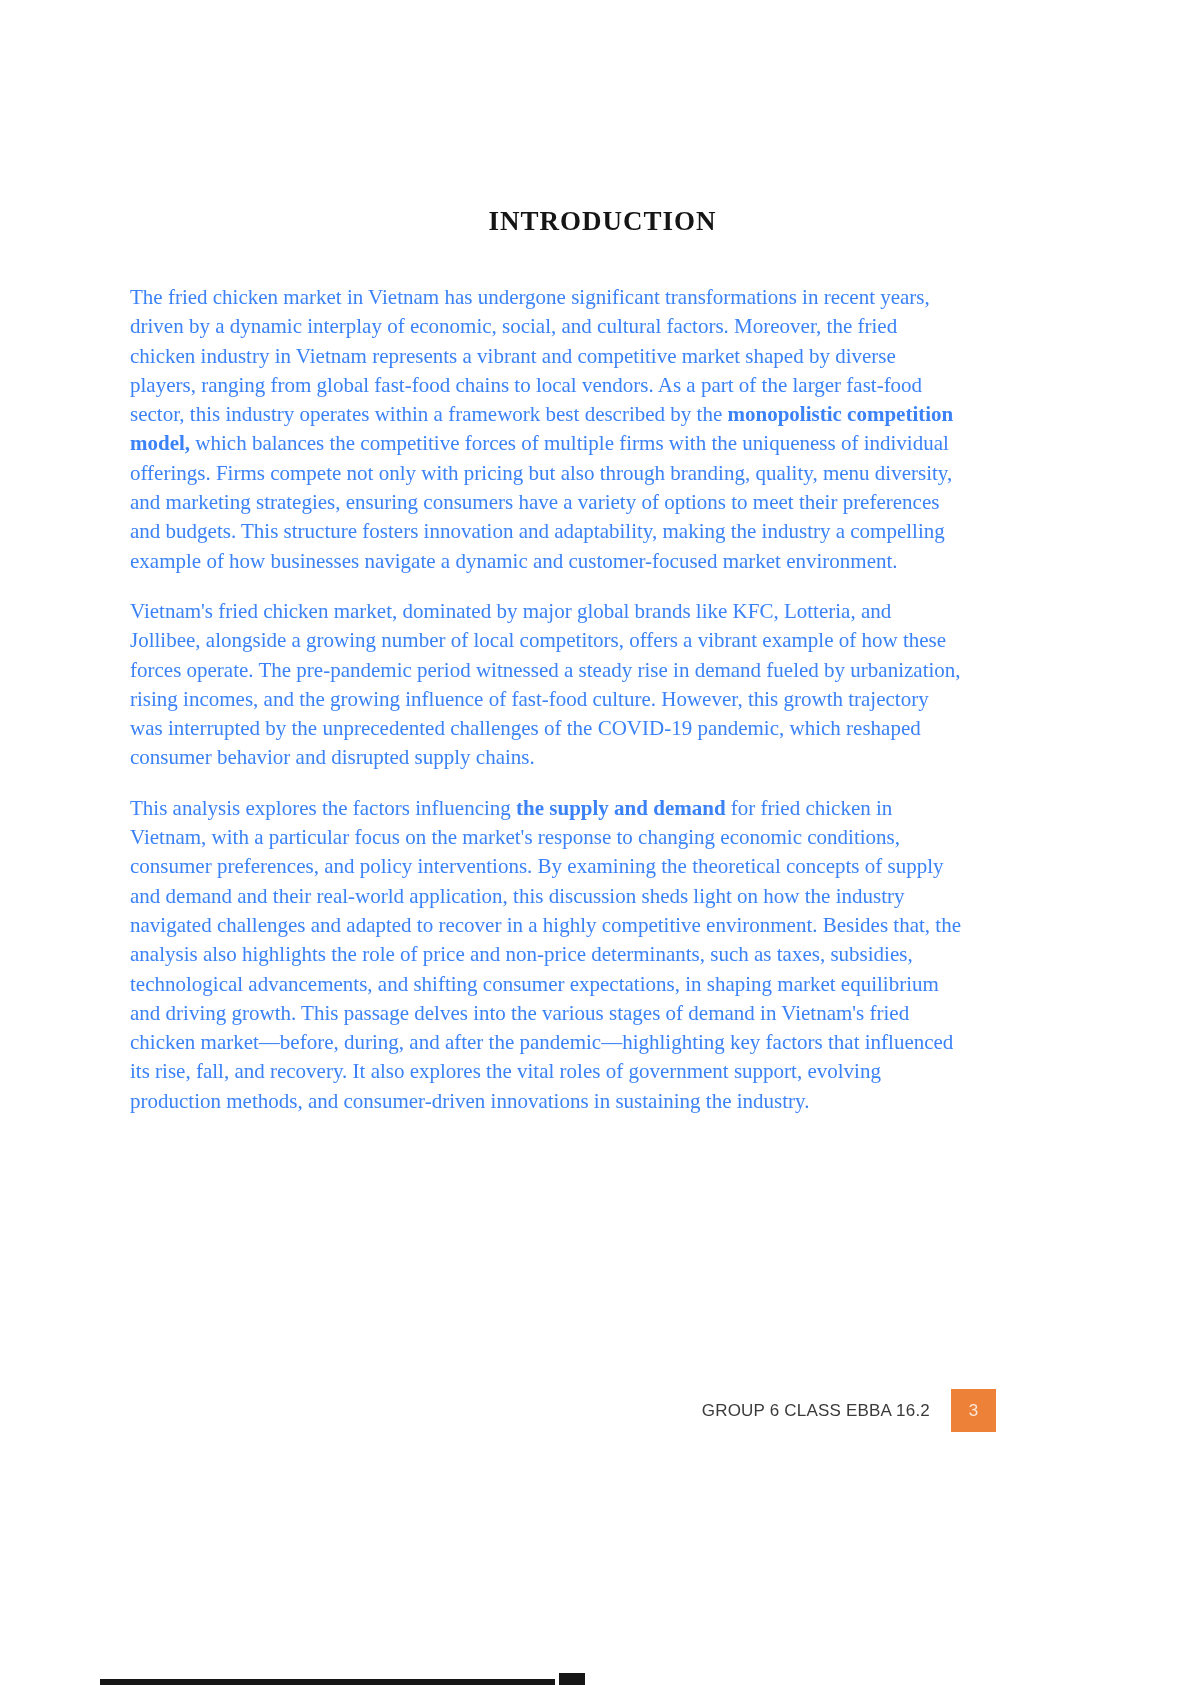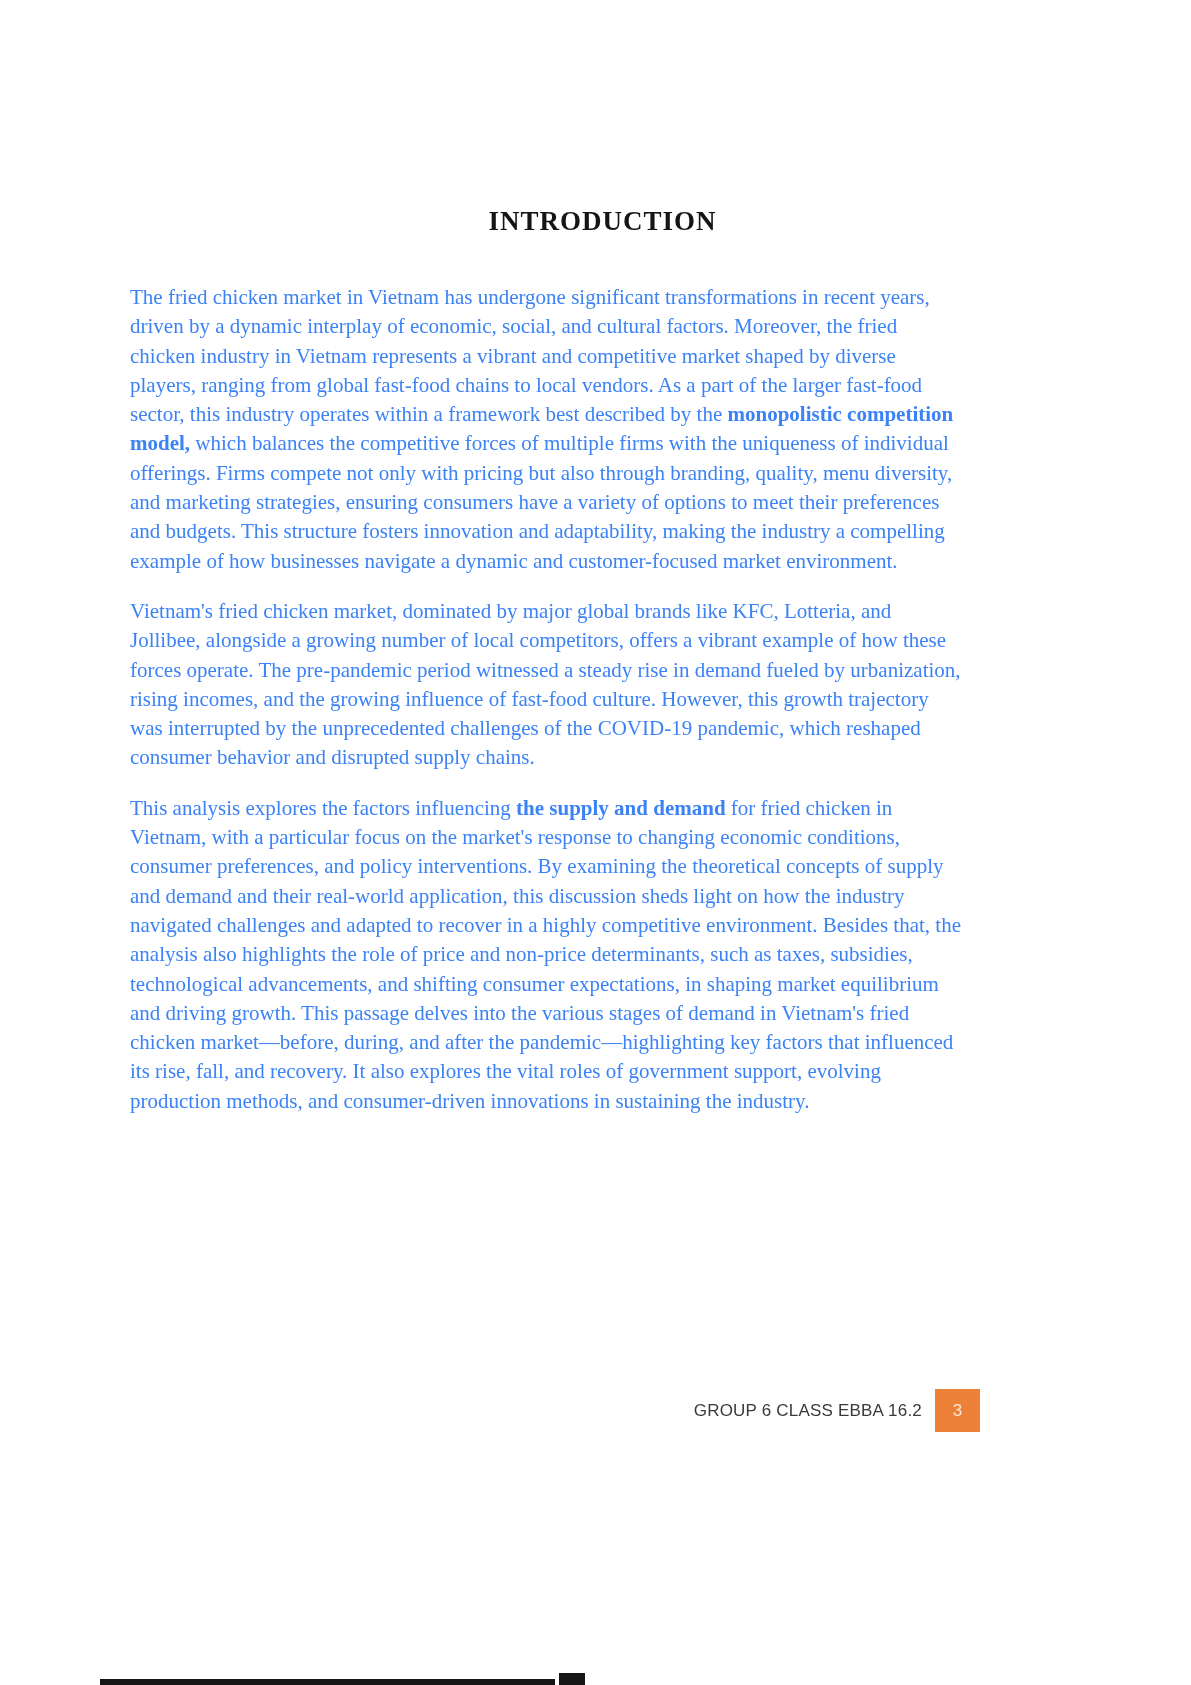--- a/index.html
+++ b/index.html
@@ -41,24 +41,24 @@
   }
   .content p {
     margin-bottom: 21px;
   }
   .content .bold {
     font-weight: bold;
   }
   .footer {
     position: absolute;
     top: 1389px;
-    right: 211px;
+    right: 195px;
     display: flex;
     align-items: center;
-    gap: 13px;
+    gap: 21px;
     font-family: "Liberation Sans", sans-serif;
   }
   .footer-text {
     font-size: 17px;
     color: #3a3a3a;
     letter-spacing: 0.2px;
     line-height: 43px;
   }
   .page-number-box {
     width: 45px;

